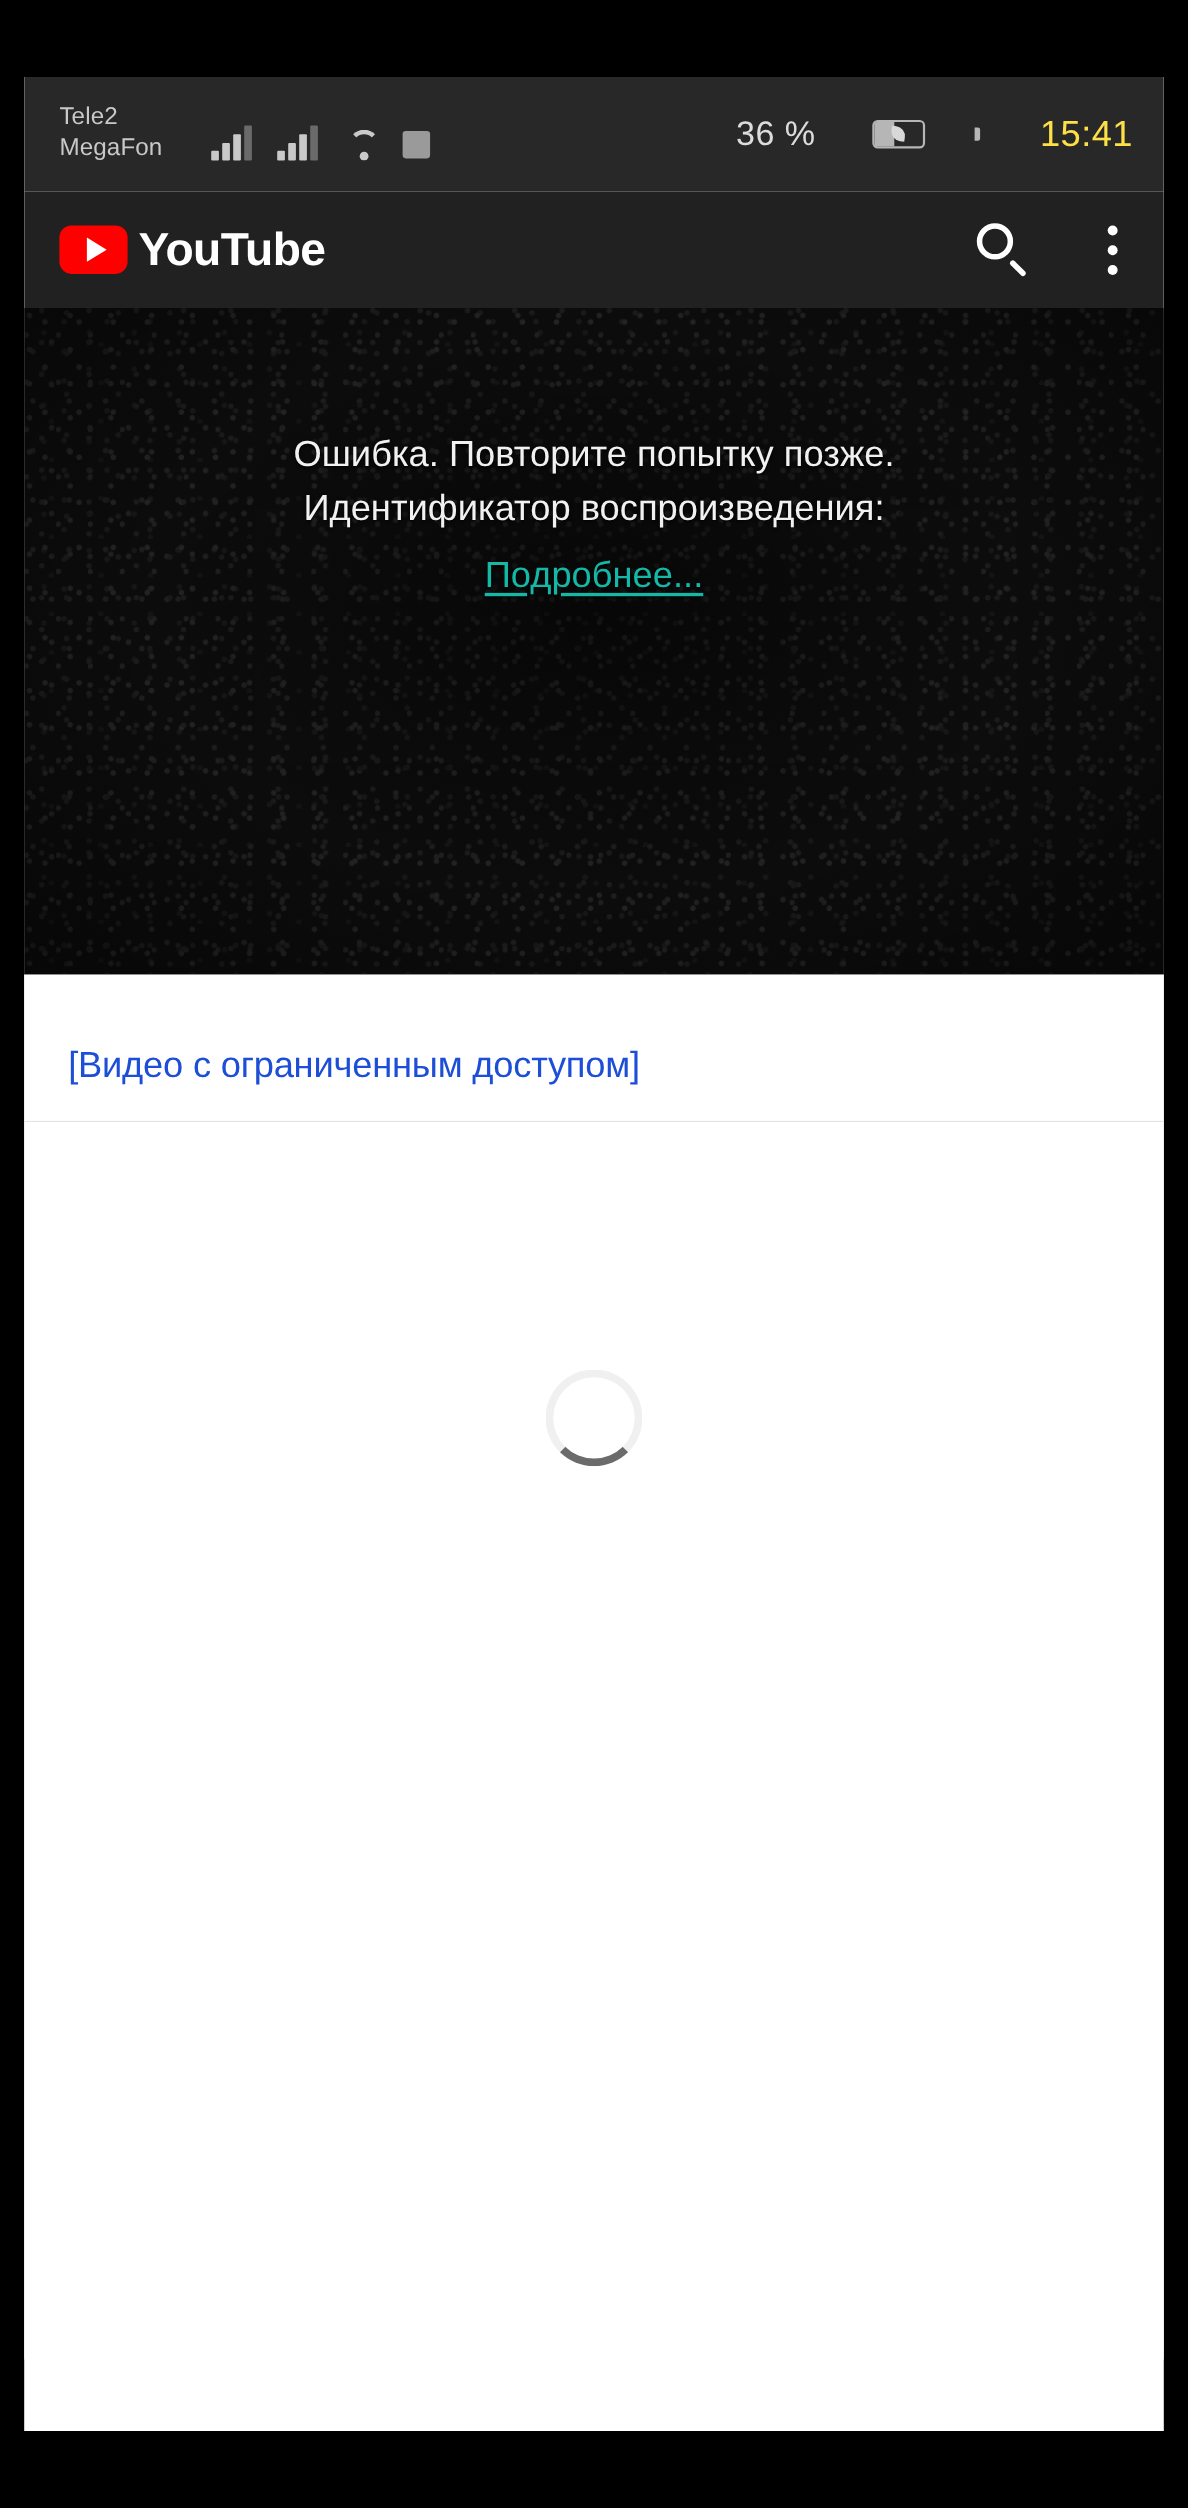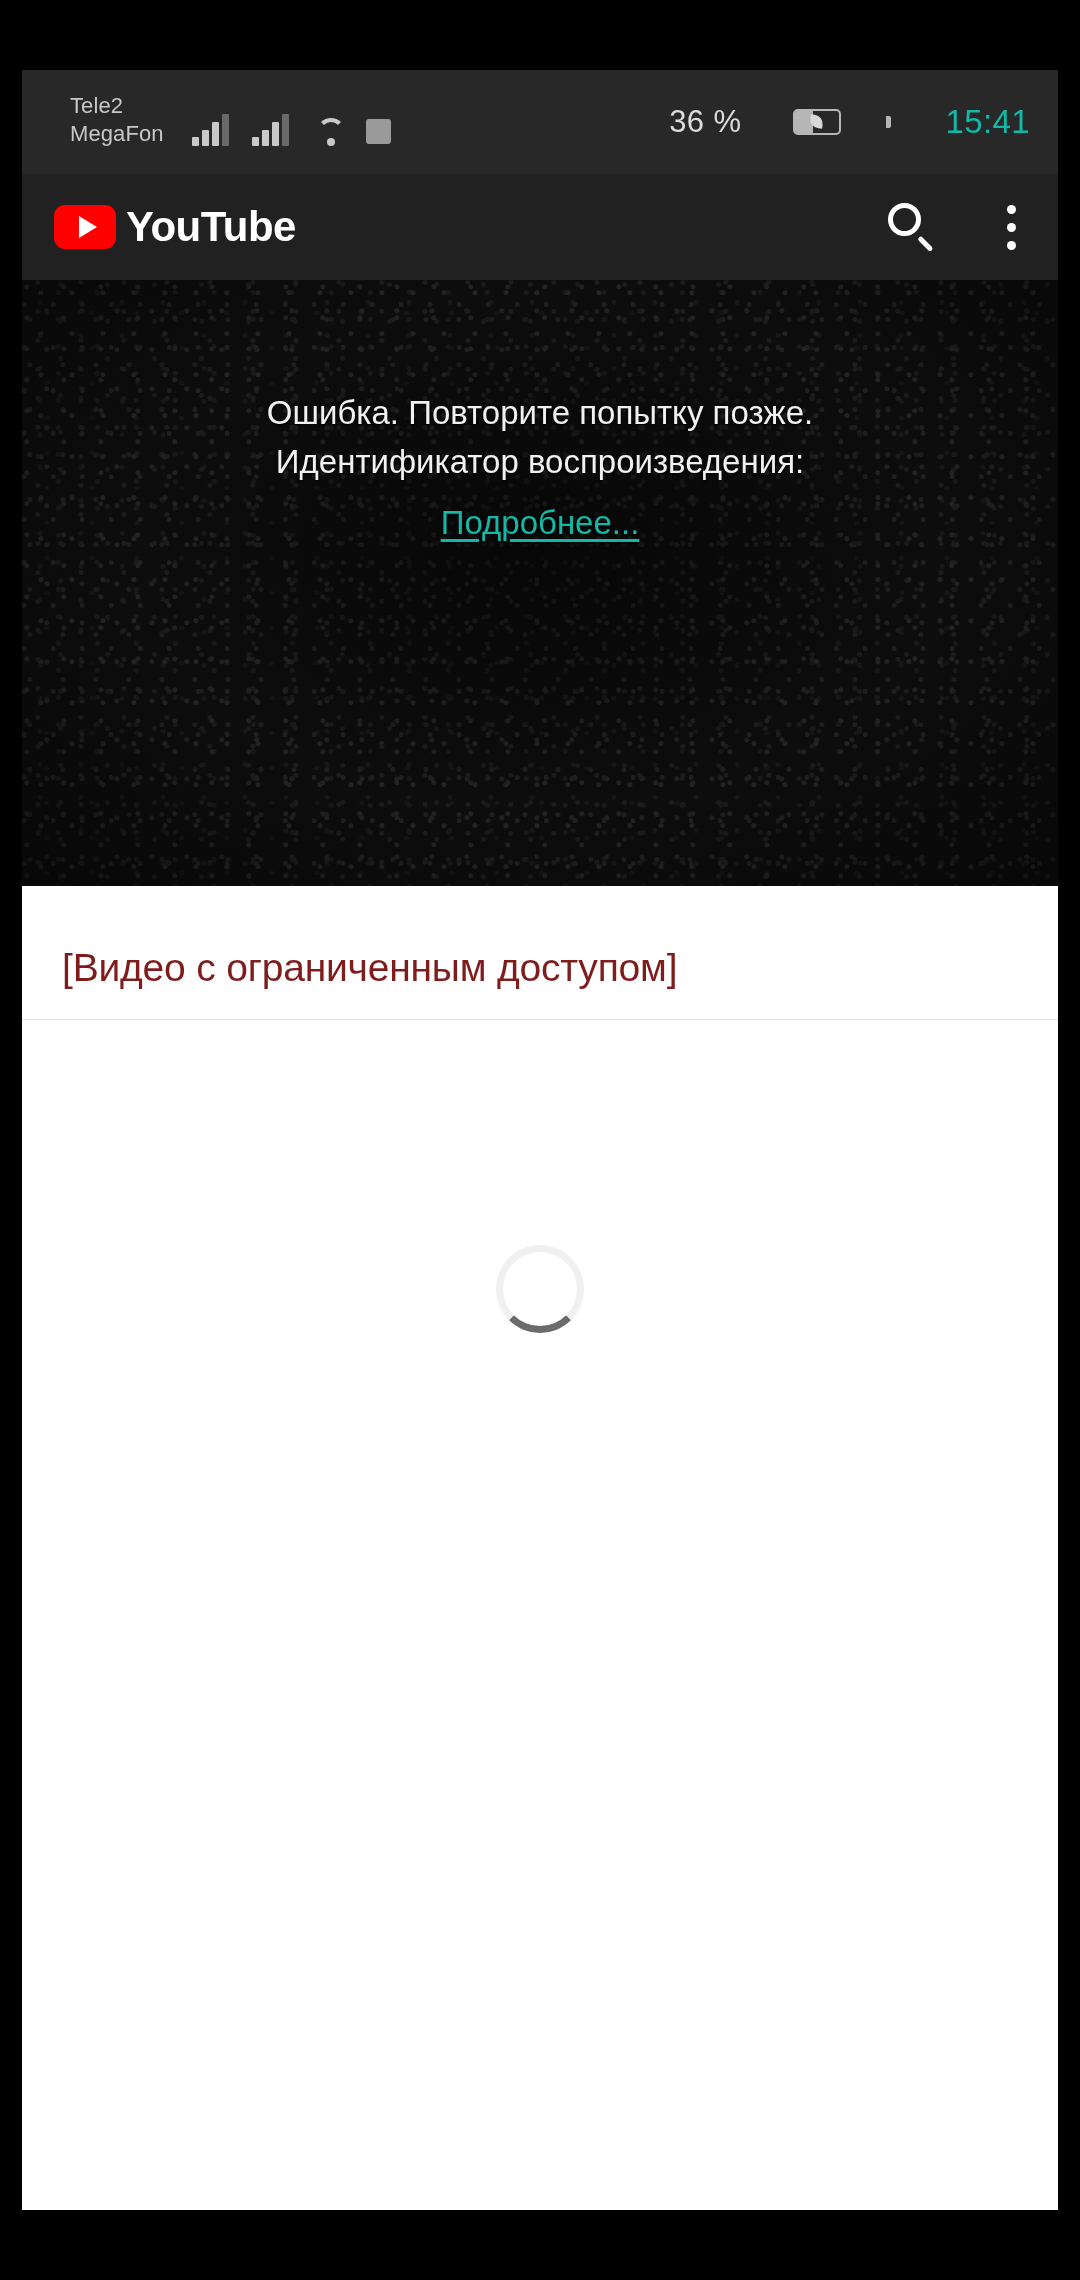--- a/index.html
+++ b/index.html
@@ -36,21 +36,21 @@
 
   
   #status-bar {
     position: relative;
     height: 104px;
     background: #282828;
     color: #d2d2d2;
   }
   .carrier-block {
     position: absolute;
-    left: 48px;
+    left: 32px;
     top: 22px;
     line-height: 28px;
     font-size: 22px;
     color: #c8c8c8;
     letter-spacing: 0.1px;
   }
   .carrier-line { display: block; white-space: nowrap; }
 
   .status-icons {
     position: absolute;
@@ -158,21 +158,21 @@
     border-radius: 0 70% 0 70%;
     transform: rotate(8deg);
   }
   .batt-tip {
     width: 5px;
     height: 12px;
     background: #b6b6b6;
     border-radius: 0 2px 2px 0;
     margin-right: 14px;
   }
-  .clock { font-size: 33px; color: #14b8a6; }
+  .clock { font-size: 33px; color: #fde047; }
 
   
   #yt-header {
     position: relative;
     height: 106px;
     background: #212121;
     display: flex;
     align-items: center;
   }
   .yt-logo {
@@ -305,22 +305,22 @@
   #title-row {
     position: relative;
     height: 133px;
     background: #ffffff;
     display: flex;
     align-items: center;
     border-bottom: 1px solid #e3e3e3;
   }
   .video-title {
     margin-left: 40px;
-    font-size: 39px;
-    color: #7f1d1d;
+    font-size: 33px;
+    color: #1d4ed8;
     letter-spacing: -0.2px;
     white-space: nowrap;
     margin-top: 30px;
   }
 
   
   #content {
     position: relative;
     height: 1125px;
     background: #ffffff;

